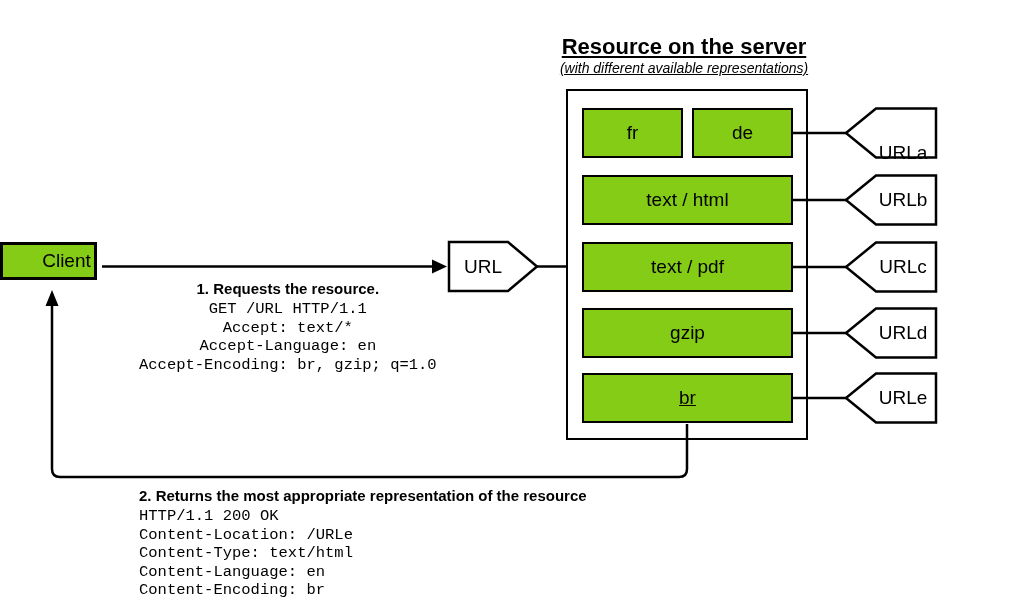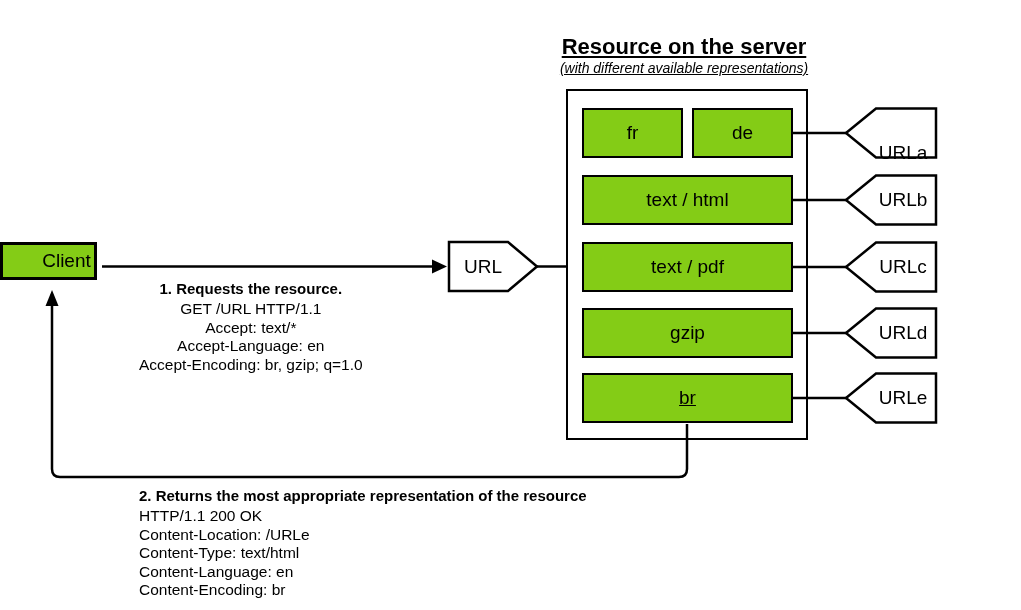--- a/index.html
+++ b/index.html
@@ -32,21 +32,21 @@
     position:absolute;
     left:484px;top:34px;width:400px;
     text-align:center;
     text-decoration:underline;
   }
   .title-main{font-size:22px;font-weight:bold;line-height:26px;}
   .title-sub{font-size:14px;font-style:italic;line-height:17px;}
   .annotation{position:absolute;left:139px;}
   .ann-heading{font-size:15px;font-weight:bold;line-height:17px;margin-bottom:3px;}
   .mono-line{
-    font-family:Liberation Sans, sans-serif;
+    font-family:Liberation Mono, monospace;
     font-size:15.5px;line-height:18.5px;
     white-space:pre;
   }
 </style>
 </head>
 <body>
 
 <div id="canvas">
 
   <svg class="layer" width="1021" height="610" viewBox="0 0 1021 610">

